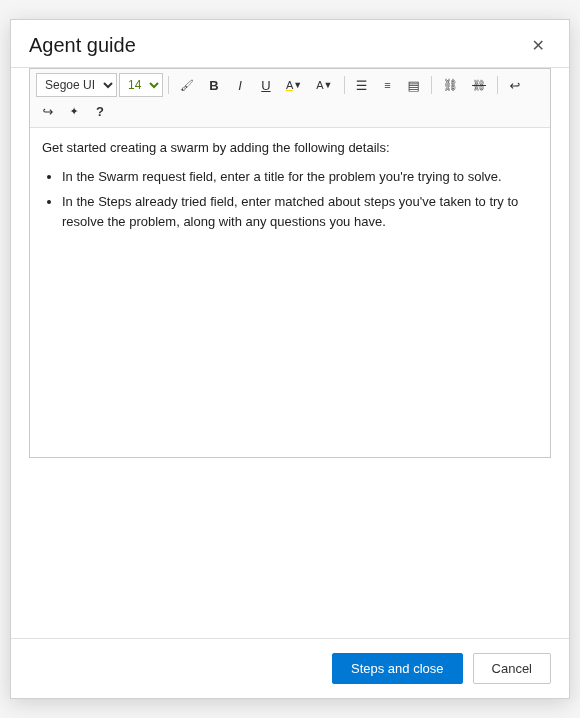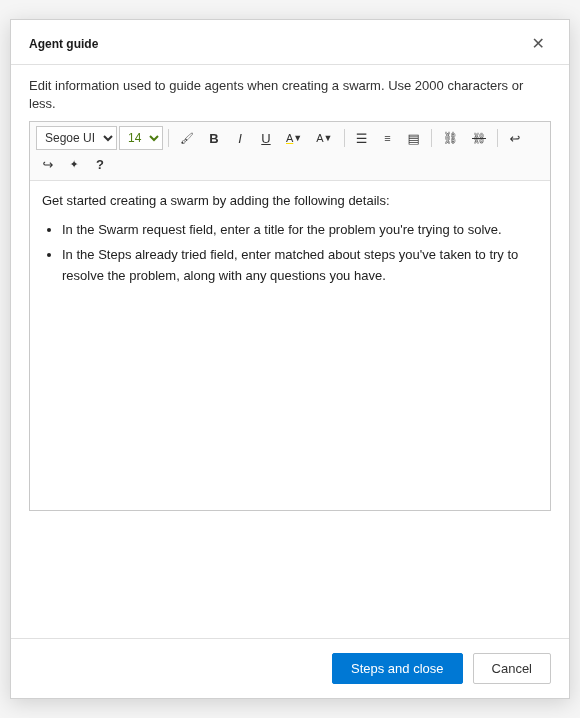--- a/index.html
+++ b/index.html
@@ -24,22 +24,22 @@
       position: relative;
     }
     .dialog-header {
       display: flex;
       align-items: center;
       justify-content: space-between;
       padding: 14px 18px 10px 18px;
       border-bottom: 1px solid #e0e0e0;
     }
     .dialog-title {
-      font-size: 12px;
-      font-weight: 700;
+      font-size: 20px;
+      font-weight: 400;
       color: #1a1a1a;
     }
     .close-btn {
       background: none;
       border: none;
       cursor: pointer;
       font-size: 16px;
       color: #555;
       padding: 2px 6px;
       line-height: 1;
@@ -160,21 +160,20 @@
 </head>
 <body>
 
 <div class="dialog">
 
   <div class="dialog-header">
     <span class="dialog-title">Agent guide</span>
     <button class="close-btn">✕</button>
   </div>
 
-  <div class="dialog-desc">Edit information used to guide agents when creating a swarm. Use 2000 characters or less.</div>
 
   <div class="editor-area">
     <div class="toolbar">
       <div class="toolbar-group">
         <select class="font-select">
           <option>Segoe UI</option>
         </select>
       </div>
       <div class="toolbar-group">
         <select class="font-size-select">

